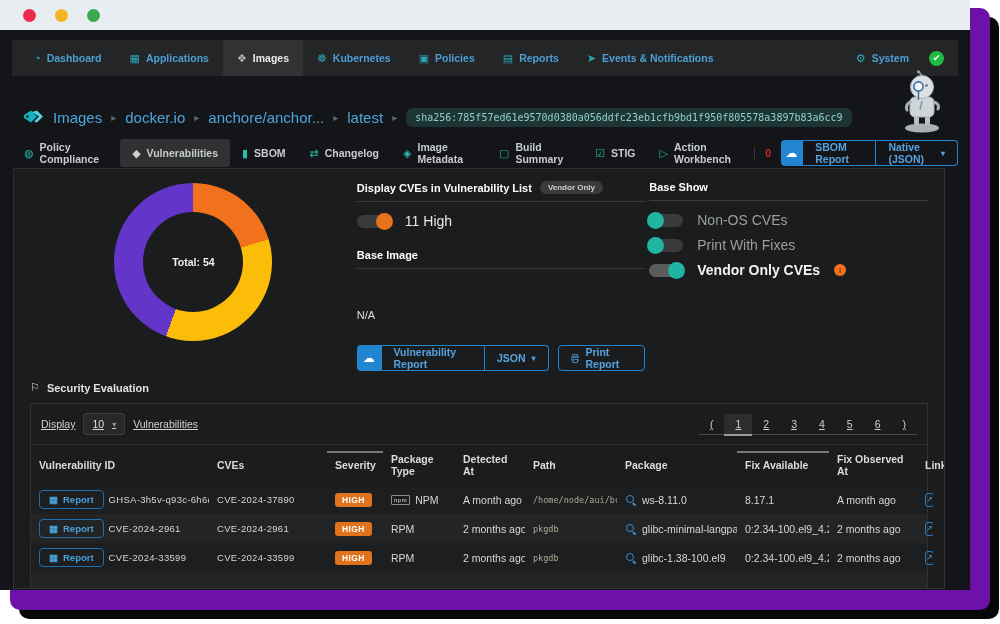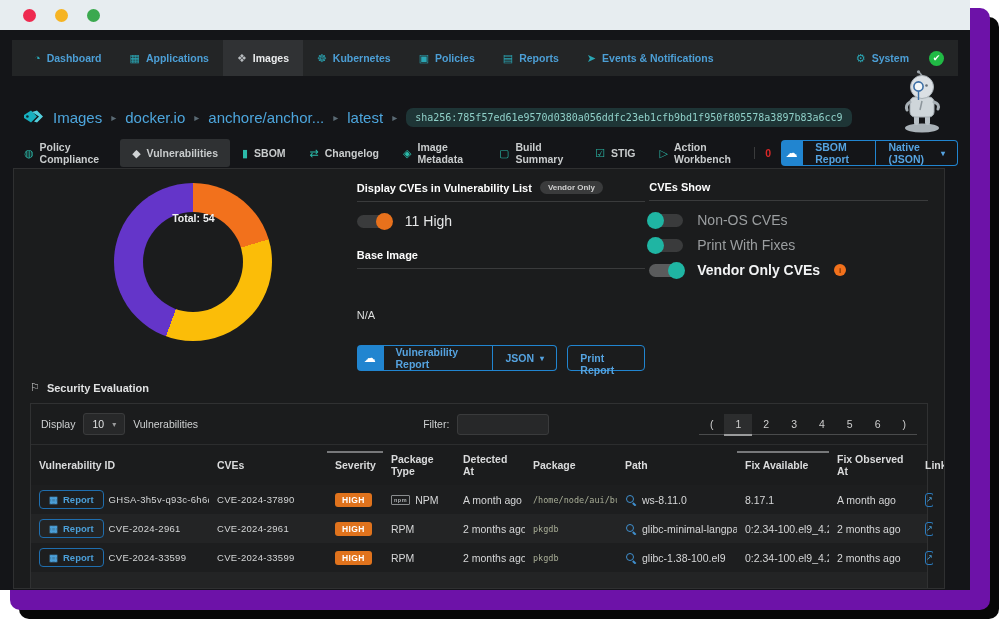--- a/index.html
+++ b/index.html
@@ -41,34 +41,34 @@
          font-size:10.5px; font-weight:bold; cursor:pointer; }
   .tab .glyph { color:#2bbbaa; font-size:11px; font-weight:normal; }
   .tab.active { background:#2f3133; border-radius:3px; }
   .tab-count { color:#db2828; font-weight:bold; font-size:10.5px; padding:0 10px; border-left:1px solid #3a3b3c; }
   .tabs-right { margin-left:auto; display:flex; align-items:center; }
   .sq-blue { width:30px; height:26px; background:#2185d0; color:#fff; display:flex; align-items:center;
              justify-content:center; font-size:12px; border-radius:4px 0 0 4px; cursor:pointer; }
   .btn-outline { border:1px solid #2185d0; color:#55a3e0; font-weight:bold; font-size:10.5px;
                  height:26px; display:flex; align-items:center; gap:6px; padding:0 12px; cursor:pointer; }
   .btn-outline.last { border-radius:0 4px 4px 0; border-left:none; }
-  .btn-outline.solo { border-radius:4px;flex-direction:column; }
+  .btn-outline.solo { border-radius:4px; }
   .caret { font-size:8px; color:#55a3e0; }
 
   
   .mascot { position:absolute; left:893px; top:70px; z-index:6; }
 
   
   .main-panel { position:absolute; left:13px; top:168px; width:932px; height:421px;
                 background:#1b1c1d; border:1px solid #2f3031; overflow:hidden; }
   .overview { display:flex; padding:8px 16px 0; }
   .donut-wrap { width:340px; display:flex; justify-content:center; align-items:flex-start; padding-top:6px; }
   .donut { width:158px; height:158px; border-radius:50%; position:relative; }
   .donut-hole { position:absolute; left:29px; top:29px; width:100px; height:100px; border-radius:50%;
-                background:#1b1c1d; display:flex; align-items:flex-start; justify-content:center; }
+                background:#1b1c1d; display:flex; align-items:center; justify-content:center; }
   .donut-label { color:#f0f1f2; font-size:10.5px; font-weight:bold; }
 
   .mid-col { width:300px; padding-top:4px; }
   .right-col { width:290px; padding-top:4px; margin-left:4px; }
   .section-title { display:flex; align-items:center; gap:8px; color:#fdfdfd; font-size:11px; font-weight:bold;
                    border-bottom:1px solid #3a3b3c; padding-bottom:7px; margin-bottom:11px; }
   .mini-badge { background:#3a3b3c; color:#cfcfcf; font-size:8px; font-weight:bold; padding:2px 8px; border-radius:8px; }
 
   .toggle-row { display:flex; align-items:center; gap:14px; margin-bottom:9px; cursor:pointer; }
   .pill { width:34px; height:13px; background:#3a3b3c; border-radius:7px; position:relative; flex:none; }
@@ -87,21 +87,21 @@
 
   .actions { display:flex; align-items:center; margin-top:24px; }
   .gap12 { width:12px; }
 
   .sec-eval { display:flex; align-items:center; gap:7px; color:#e0e1e2; font-size:11px; font-weight:bold;
               padding:10px 0 0 16px; }
   .flag { font-size:11px; color:#d0d1d2; font-weight:normal; }
 
   
   .tablebox { margin:9px 16px 0; border:1px solid #303132; }
-  .controls { display:flex; align-items:center; padding:9px 10px; font-size:10.5px; color:#cfd1d2; }
+  .controls { display:flex; align-items:center; padding:9px 10px; font-size:10.5px; color:#cfd1d2;text-decoration:underline; }
   .selectbox { background:#272829; border:1px solid #3a3b3c; border-radius:3px; color:#e2e3e4;
                padding:4px 8px; margin:0 8px; display:flex; gap:8px; align-items:center; cursor:pointer; }
   .filter-group { display:flex; align-items:center; gap:8px; margin-left:225px; }
   .filter-input { background:#272829; border:1px solid #3a3b3c; border-radius:3px; width:92px; height:21px;
                   color:#e2e3e4; font-size:10px; padding:0 6px; }
   .pager { margin-left:auto; display:flex; border-bottom:1px solid #4a4b4c; }
   .pg { padding:4px 11px; color:#cfcfcf; font-size:10.5px; cursor:pointer; }
   .pg.active { background:#2c2d2e; border-bottom:2px solid #9a9b9c; margin-bottom:-2px; }
 
   .grid { display:grid; grid-template-columns:178px 118px 56px 72px 70px 92px 120px 92px 88px 1fr; align-items:center; }
@@ -302,21 +302,21 @@
                 <rect x="0.5" y="3.5" width="10" height="4.5" rx="1" fill="none" stroke="#55a3e0"></rect>
                 <rect x="2.5" y="6.5" width="6" height="4" fill="#1b1c1d" stroke="#55a3e0"></rect>
               </svg>
               <span>Print Report</span>
             </span>
           </div>
         </div>
 
         <div class="right-col">
           <div class="section-title">
-              <span>CVEs Show</span>
+              <span>Base Show</span>
             </div>
           <div class="toggle-row">
             <span class="pill">
                 <span class="knob left teal"></span>
               </span>
             <span class="toggle-label dim">Non-OS CVEs</span>
           </div>
           <div class="toggle-row">
             <span class="pill">
                 <span class="knob left teal"></span>
@@ -339,44 +339,40 @@
       </div>
 
       <div class="tablebox">
         <div class="controls">
           <span>Display</span>
           <span class="selectbox">
             <span>10</span>
             <span class="caret" style="color:#9a9b9c">▾</span>
           </span>
           <span>Vulnerabilities</span>
-          <span class="filter-group">
-            <span>Filter:</span>
-            <input class="filter-input" value="" style="">
-          </span>
           <div class="pager">
             <span class="pg">(</span>
             <span class="pg active">1</span>
             <span class="pg">2</span>
             <span class="pg">3</span>
             <span class="pg">4</span>
             <span class="pg">5</span>
             <span class="pg">6</span>
             <span class="pg">)</span>
           </div>
         </div>
 
         <div class="grid thead">
           <span class="th">Vulnerability ID</span>
           <span class="th">CVEs</span>
           <span class="th sorted">Severity</span>
           <span class="th">Package Type</span>
           <span class="th">Detected At</span>
+          <span class="th">Path</span>
           <span class="th">Package</span>
-          <span class="th">Path</span>
           <span class="th sorted">Fix Available</span>
           <span class="th">Fix Observed At</span>
           <span class="th">Link</span>
         </div>
 
         <div class="grid tr">
           <span class="td">
             <button class="report-btn">
               <span>▦</span>
               <span>Report</span>

